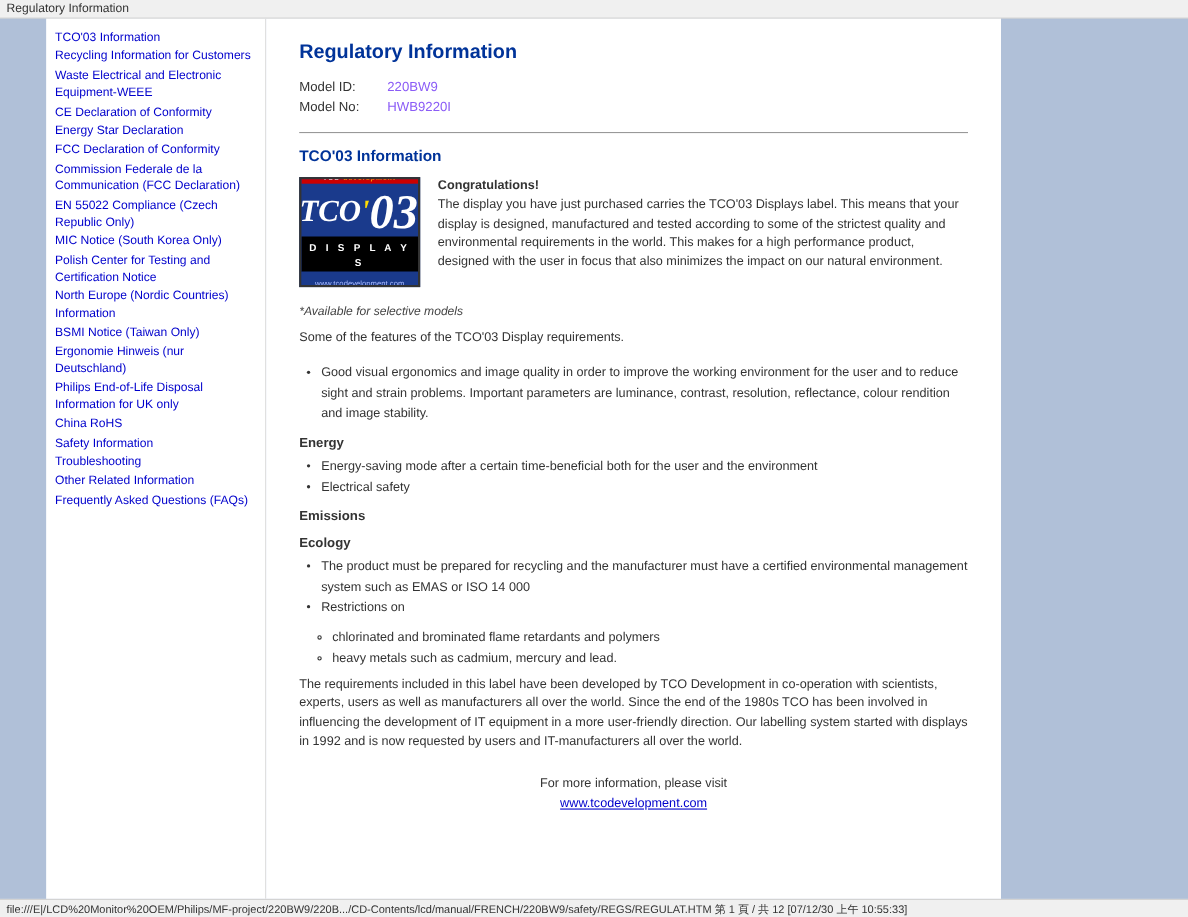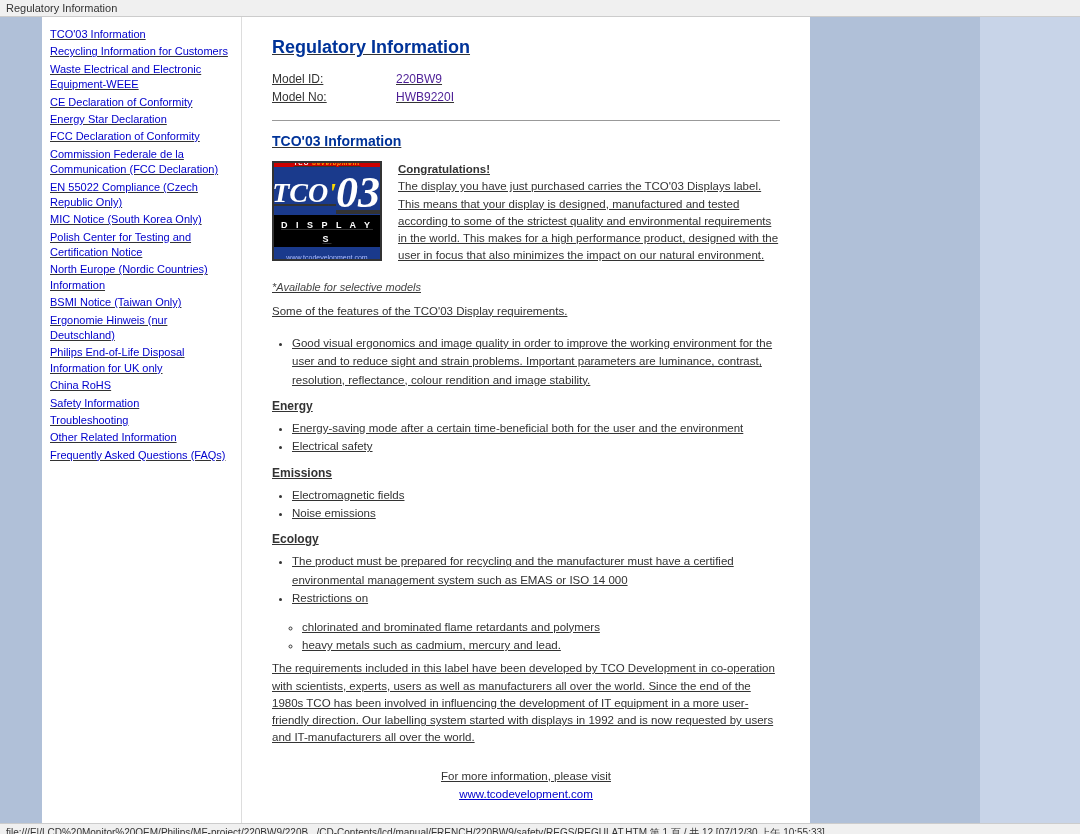--- a/index.html
+++ b/index.html
@@ -13,23 +13,22 @@
     }
     #titlebar {
       background: #f0f0f0;
       border-bottom: 1px solid #ccc;
       padding: 2px 6px;
       font-size: 11px;
       color: #333;
     }
     #main-layout {
       display: flex;
-      width: 980px;
+      width: 1080px;
       min-height: 800px;
-      text-decoration: underline;
     }
     #left-panel {
       width: 42px;
       background: #b0c0d8;
       flex-shrink: 0;
     }
     #sidebar {
       width: 200px;
       background: #ffffff;
       flex-shrink: 0;
@@ -60,21 +59,21 @@
     .sidebar-section { margin-bottom: 2px; }
     h1.page-title {
       color: #003399;
       font-size: 18px;
       font-weight: bold;
       margin-bottom: 14px;
     }
     .model-info { margin-bottom: 16px; }
     .model-row { display: flex; margin-bottom: 4px; font-size: 12px; }
     .model-label { width: 80px; color: #333; }
-    .model-value { color: #4c1d95; margin-left: 44px; }
+    .model-value { color: #8b5cf6; }
     .divider { border: none; border-top: 1px solid #999; margin-bottom: 12px; }
     h2.section-title {
       color: #003399;
       font-size: 14px;
       font-weight: bold;
       margin-bottom: 12px;
     }
     .tco-box {
       display: flex;
       align-items: flex-start;
@@ -211,24 +210,20 @@
     <div id="sections-container">
         <ul class="bullet-list">
           <li>Good visual ergonomics and image quality in order to improve the working environment for the user and to reduce sight and strain problems. Important parameters are luminance, contrast, resolution, reflectance, colour rendition and image stability.</li>
         </ul>
         <h3 class="subsection">Energy</h3>
         <ul class="bullet-list">
           <li>Energy-saving mode after a certain time-beneficial both for the user and the environment</li>
           <li>Electrical safety</li>
         </ul>
         <h3 class="subsection">Emissions</h3>
-        <ul class="bullet-list">
-          <li>Electromagnetic fields</li>
-          <li>Noise emissions</li>
-        </ul>
         <h3 class="subsection">Ecology</h3>
         <ul class="bullet-list">
           <li>The product must be prepared for recycling and the manufacturer must have a certified environmental management system such as EMAS or ISO 14 000</li>
           <li>Restrictions on</li>
         </ul>
         <ul class="circle-list">
           <li>chlorinated and brominated flame retardants and polymers</li>
           <li>heavy metals such as cadmium, mercury and lead.</li>
         </ul>
       </div>

